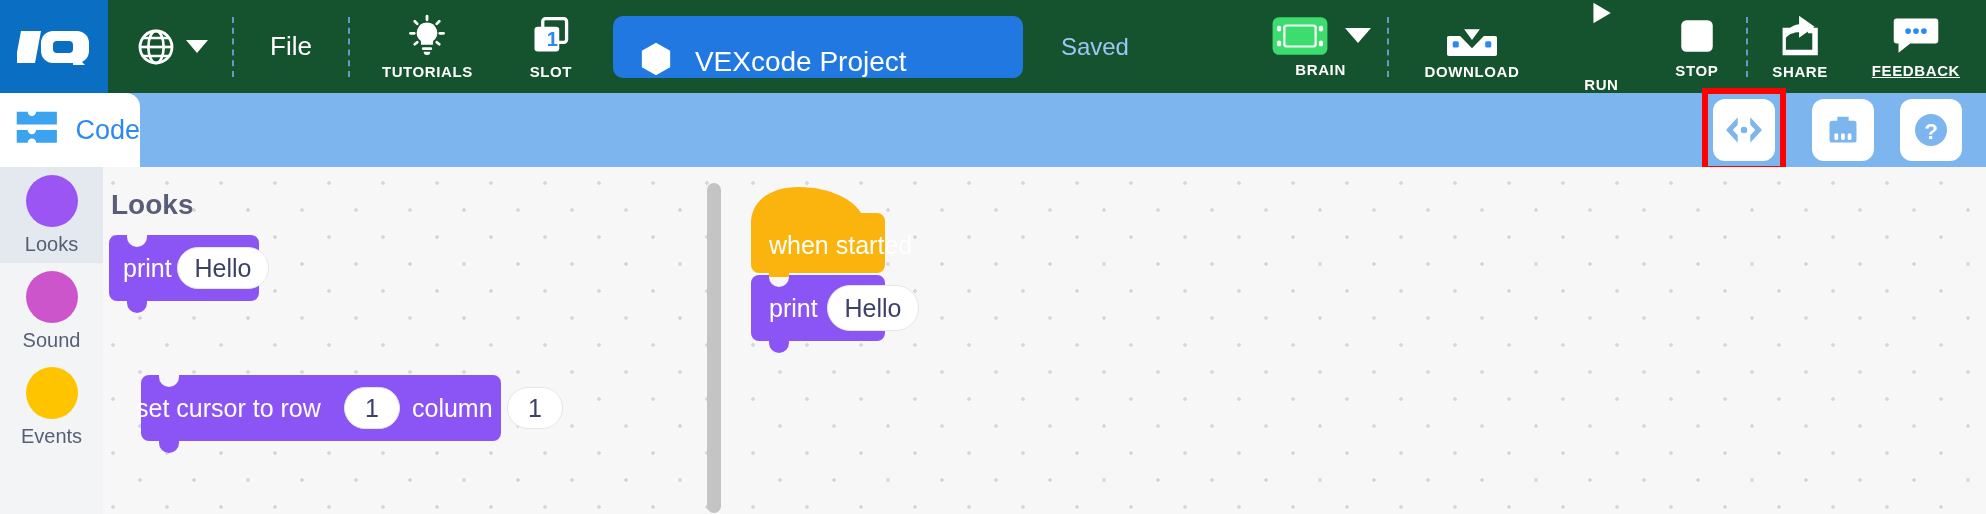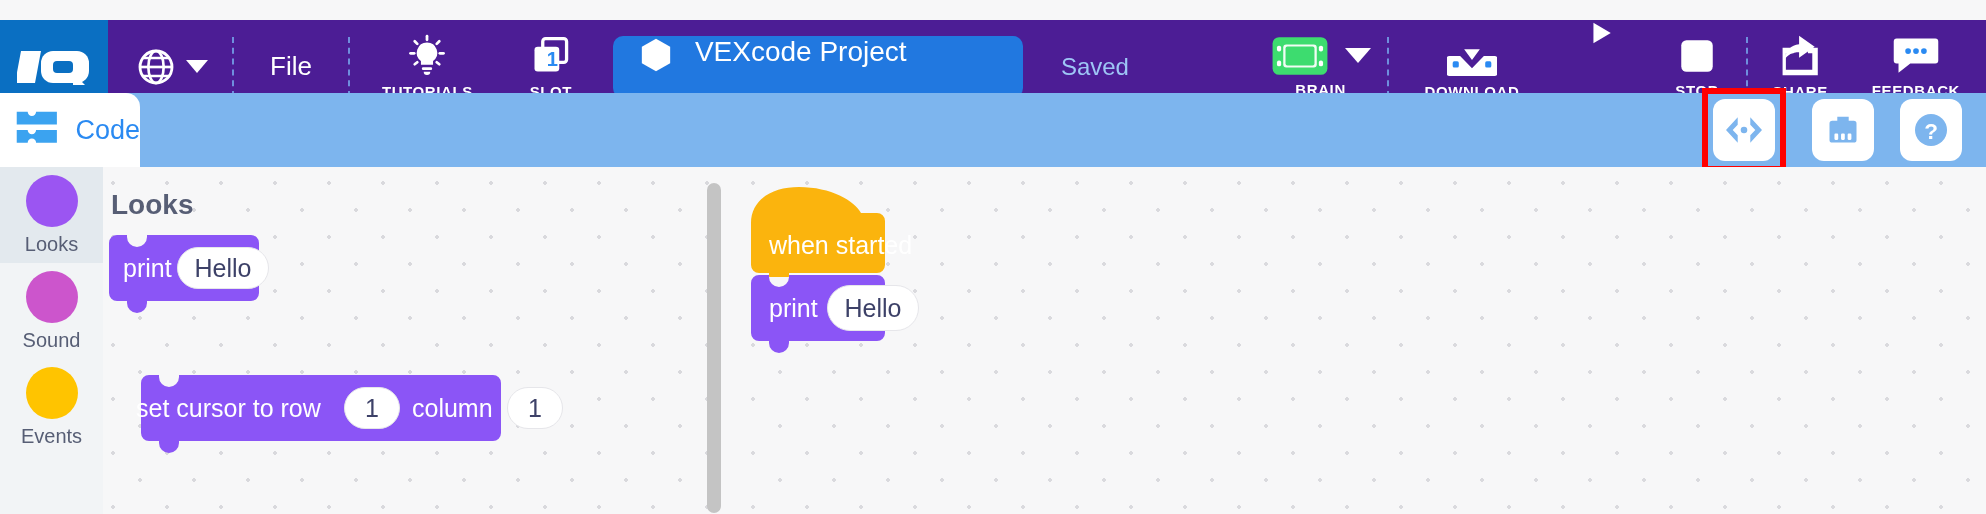--- a/index.html
+++ b/index.html
@@ -7,22 +7,22 @@
     width: 1986px; height: 514px;
     overflow: hidden;
     font-family: "Liberation Sans", sans-serif;
     background: #f7f7f8;
   }
 
   
   .toolbar {
     position: absolute; left: 0; top: 0;
     width: 1986px; height: 93px;
-    background: #4c1d95;
-    display: flex; align-items: stretch; margin-top: 20px;
+    background: #14532d;
+    display: flex; align-items: stretch;
   }
   .logo-box {
     width: 108px; height: 93px;
     background: #0a6fc2;
     display: flex; align-items: center; justify-content: center;
     flex: 0 0 auto;
   }
   .logo-iq { display:block; }
 
   .tb-sep {
@@ -54,21 +54,21 @@
   }
   .file-btn {
     display:flex; align-items:center; justify-content:center;
     height: 93px; padding: 0 34px;
     font-size: 26px; color: #fff;
   }
   .tutorials { padding: 0 30px; }
   .slot-item { padding: 0 26px; }
 
   .proj-pill {
-    display: flex; align-items: flex-start; gap: 22px;
+    display: flex; align-items: flex-end; gap: 22px;
     background: #2178e0;
     border-radius: 10px;
     height: 62px; align-self: center;
     padding: 0 30px 0 26px;
     margin-left: 14px;
     min-width: 410px;
     flex: 0 0 auto;
   }
   .proj-name { font-size: 28px; color: #fff; }
   .saved-txt {

